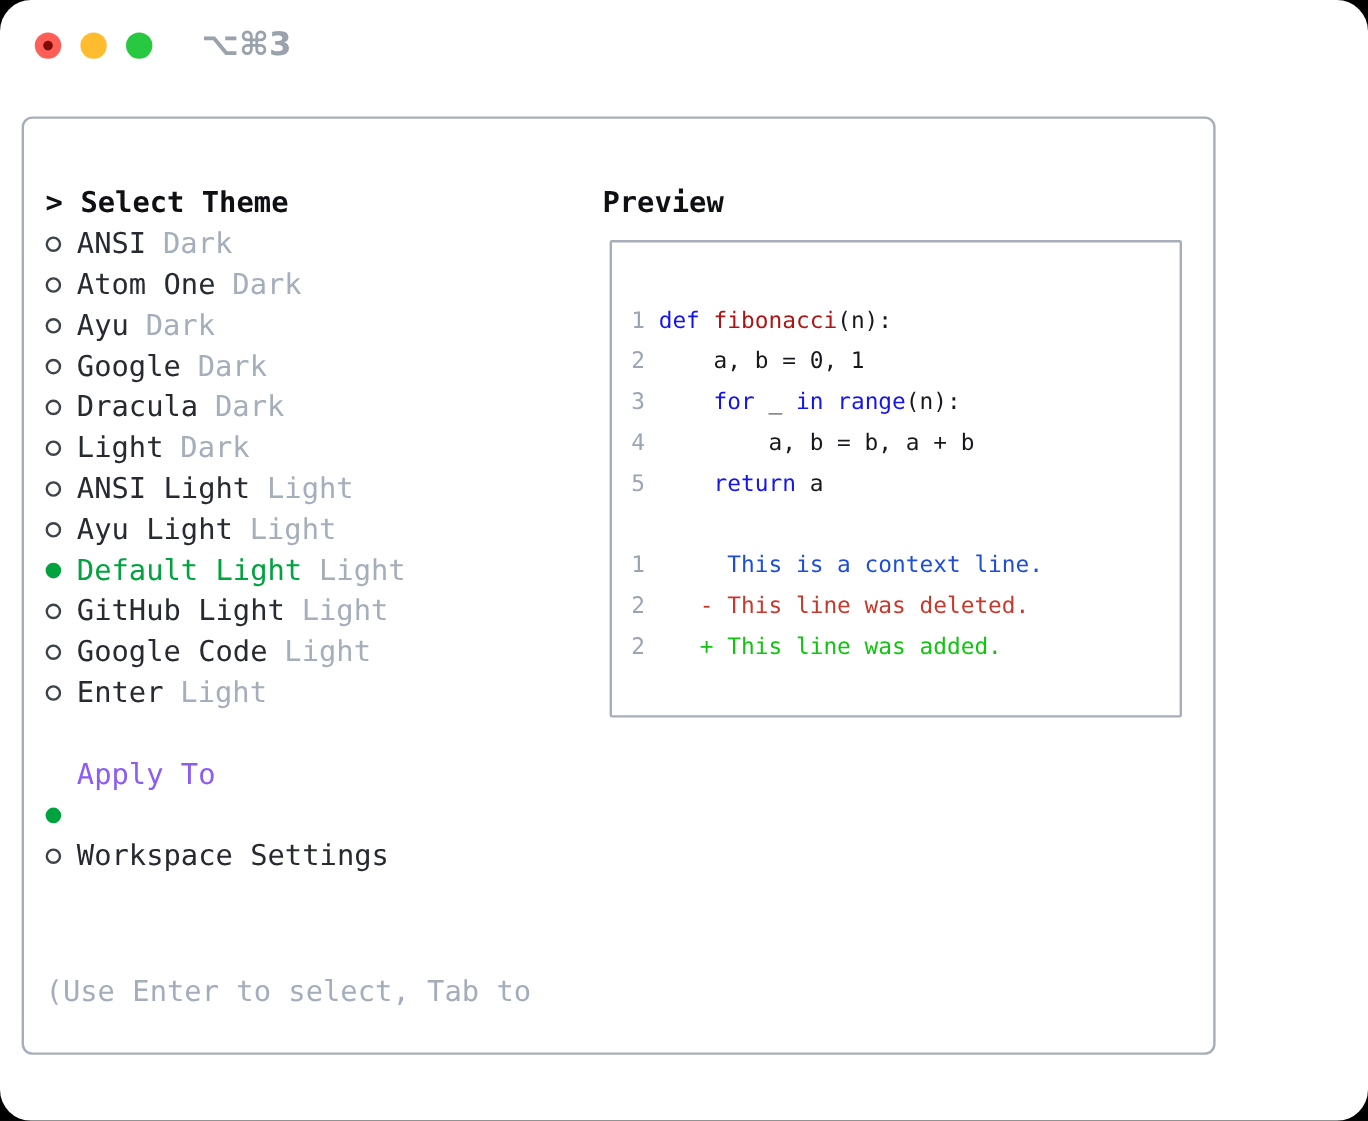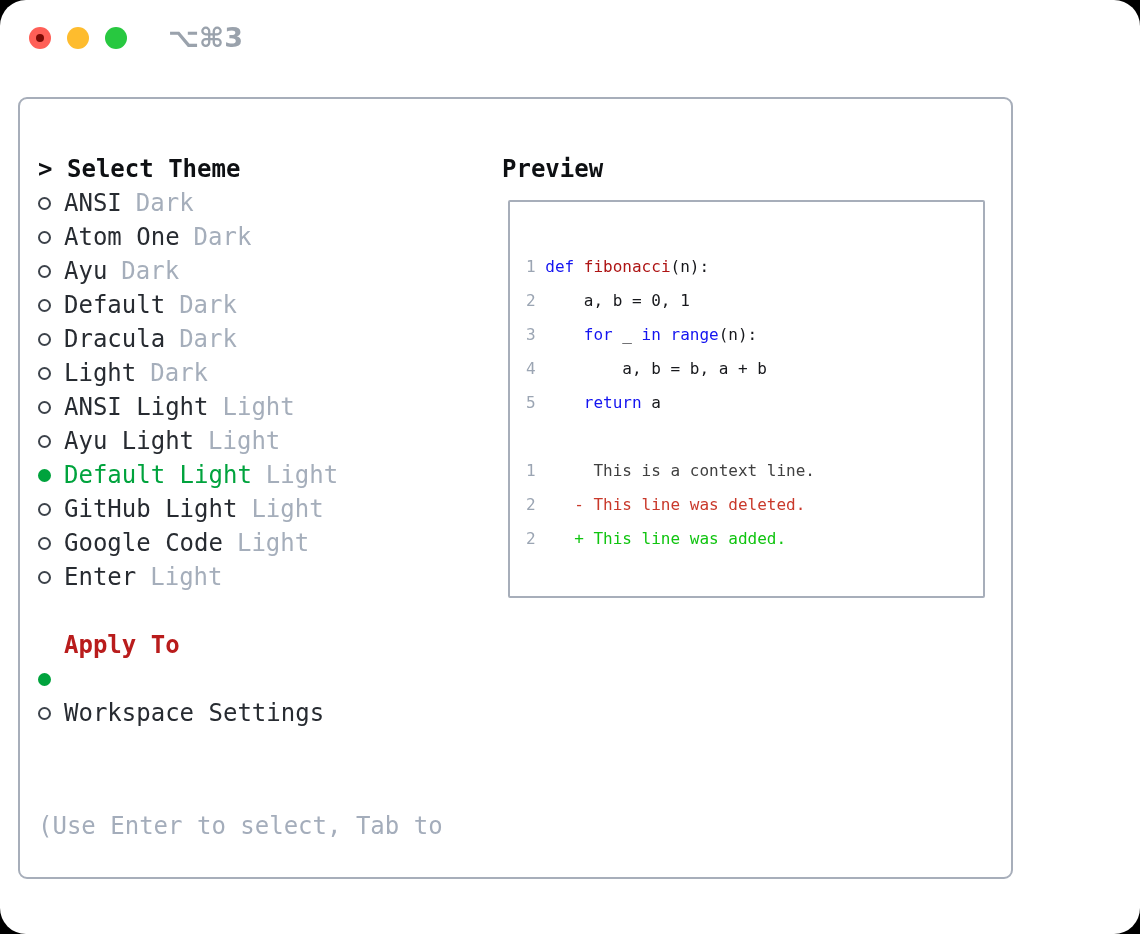--- a/index.html
+++ b/index.html
@@ -29,48 +29,48 @@
     width:995px;height:782px;
     box-sizing:border-box;
     border:2px solid #a7aeba;border-radius:9px;
     background:#fff;
   }
   .left-col{position:absolute;left:18px;top:53px;}
   .row{height:34px;display:flex;align-items:center;font-size:24px;white-space:pre;color:#272b31;}
   .row.spacer{height:34px;}
   .heading{font-weight:bold;color:#0e1013;}
   .caret{display:inline-block;width:29px;font-weight:bold;color:#0e1013;}
-  .heading2{font-weight:bold;color:#b91c1c;padding-left:26px;}
+  .heading2{font-weight:normal;color:#8b5cf6;padding-left:26px;}
   .radio{
     box-sizing:border-box;flex:0 0 auto;
     width:13px;height:13px;border-radius:50%;
     border:2px solid #3d434b;margin-right:13px;background:transparent;
   }
   .radio.sel{border-color:#00a33d;background:#00a33d;}
   .item-name{color:#272b31;}
   .item-name.sel{color:#00a33d;}
   .item-tag{color:#a5aebb;margin-left:14px;text-align:right;}
   .hint .row{color:#a4adbb;margin-top:45px;}
   
   .right-heading{position:absolute;left:482px;top:53px;}
   .code-box{
     position:absolute;left:488px;top:101px;
     width:477px;height:398px;box-sizing:border-box;
     border:2px solid #a7aeba;border-radius:2px;background:#fff;
   }
   #code{
     margin:0;padding:48px 0 0 16px;
     font-family:"DejaVu Sans Mono","Liberation Mono",monospace;
-    font-size:16px;line-height:34px;white-space:pre;
+    font-size:19px;line-height:34px;white-space:pre;
   }
   .tok-ln{color:#9ba5b3;}
   .tok-pl{color:#17181c;}
   .tok-kw{color:#1414f0;}
   .tok-fn{color:#ae1414;}
-  .tok-ctx{color:#404040;margin-top:32px;}
+  .tok-ctx{color:#1d4ed8;margin-top:32px;}
   .tok-del{color:#c9392b;}
   .tok-add{color:#10c410;}
 </style>
 </head>
 <body>
 
 <div class="window">
 
   <div class="titlebar">
     <span class="dot red">
@@ -86,21 +86,21 @@
     <div class="left-col">
       <div class="row heading">
         <span class="caret">&gt;</span>
         <span>Select Theme</span>
       </div>
 
       <div id="theme-items">
           <div class="row"><span class="radio"></span><span class="item-name">ANSI</span><span class="item-tag">Dark</span></div>
           <div class="row"><span class="radio"></span><span class="item-name">Atom One</span><span class="item-tag">Dark</span></div>
           <div class="row"><span class="radio"></span><span class="item-name">Ayu</span><span class="item-tag">Dark</span></div>
-          <div class="row"><span class="radio"></span><span class="item-name">Default</span><span class="item-tag">Dark</span></div>
+          <div class="row"><span class="radio"></span><span class="item-name">Google</span><span class="item-tag">Dark</span></div>
           <div class="row"><span class="radio"></span><span class="item-name">Dracula</span><span class="item-tag">Dark</span></div>
           <div class="row"><span class="radio"></span><span class="item-name">Light</span><span class="item-tag">Dark</span></div>
           <div class="row"><span class="radio"></span><span class="item-name">ANSI Light</span><span class="item-tag">Light</span></div>
           <div class="row"><span class="radio"></span><span class="item-name">Ayu Light</span><span class="item-tag">Light</span></div>
           <div class="row"><span class="radio sel"></span><span class="item-name sel">Default Light</span><span class="item-tag">Light</span></div>
           <div class="row"><span class="radio"></span><span class="item-name">GitHub Light</span><span class="item-tag">Light</span></div>
           <div class="row"><span class="radio"></span><span class="item-name">Google Code</span><span class="item-tag">Light</span></div>
           <div class="row"><span class="radio"></span><span class="item-name">Enter</span><span class="item-tag">Light</span></div>
         </div>
 

